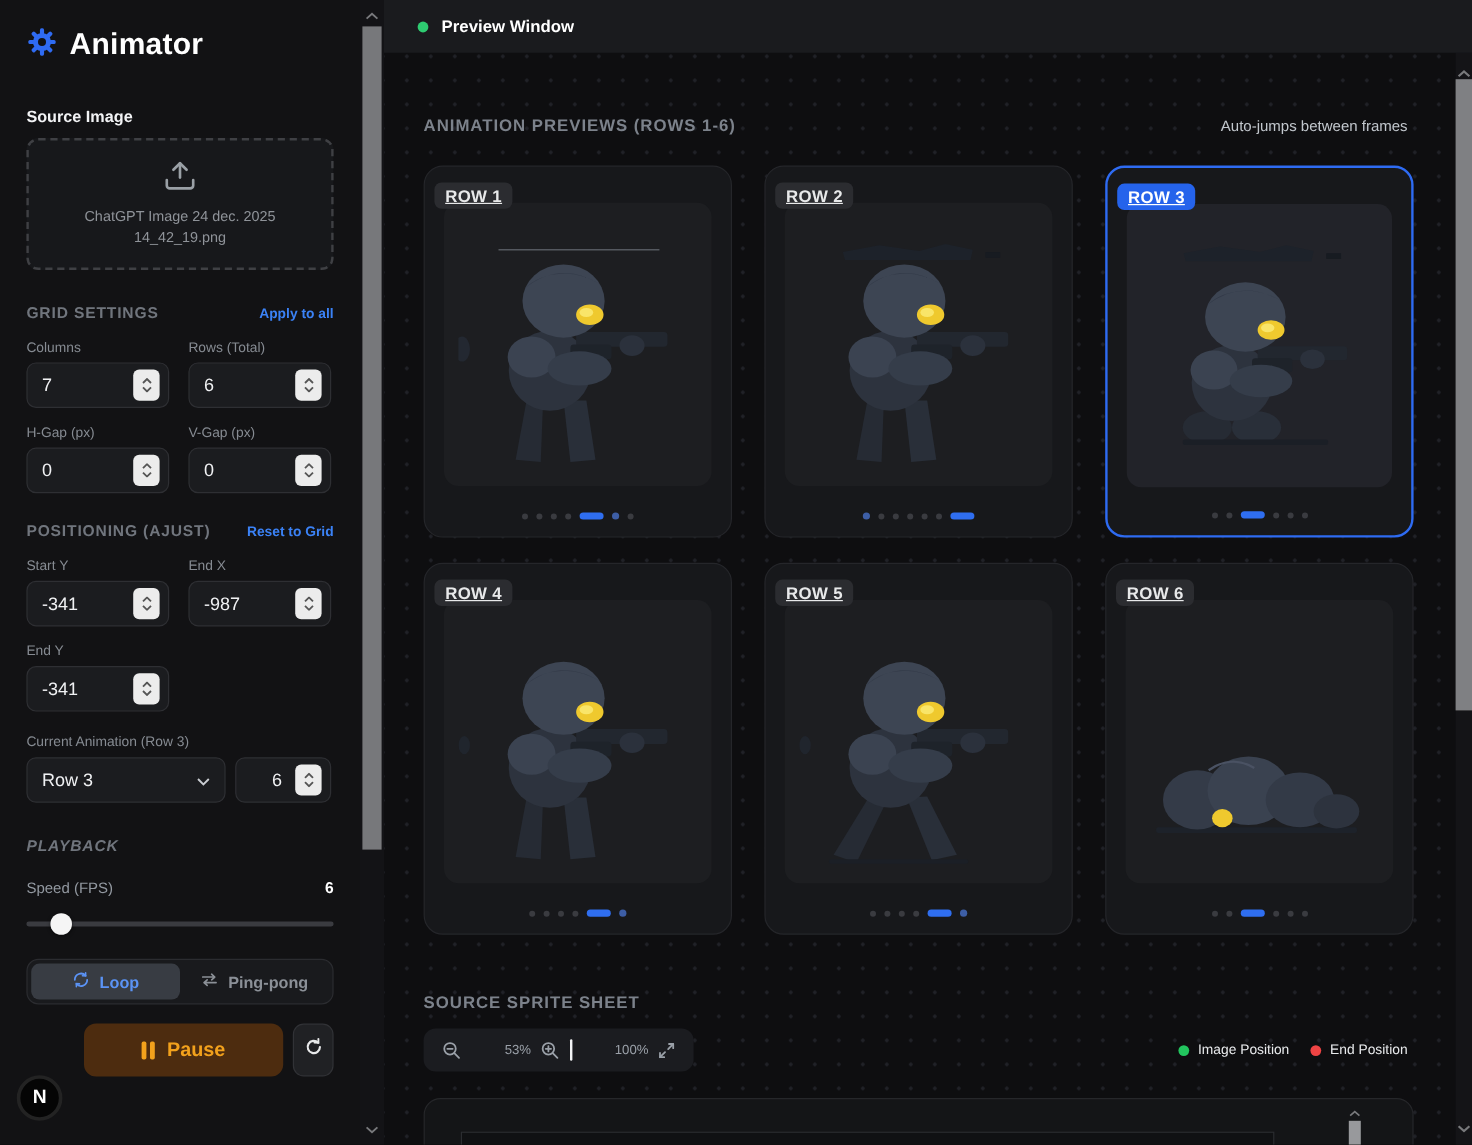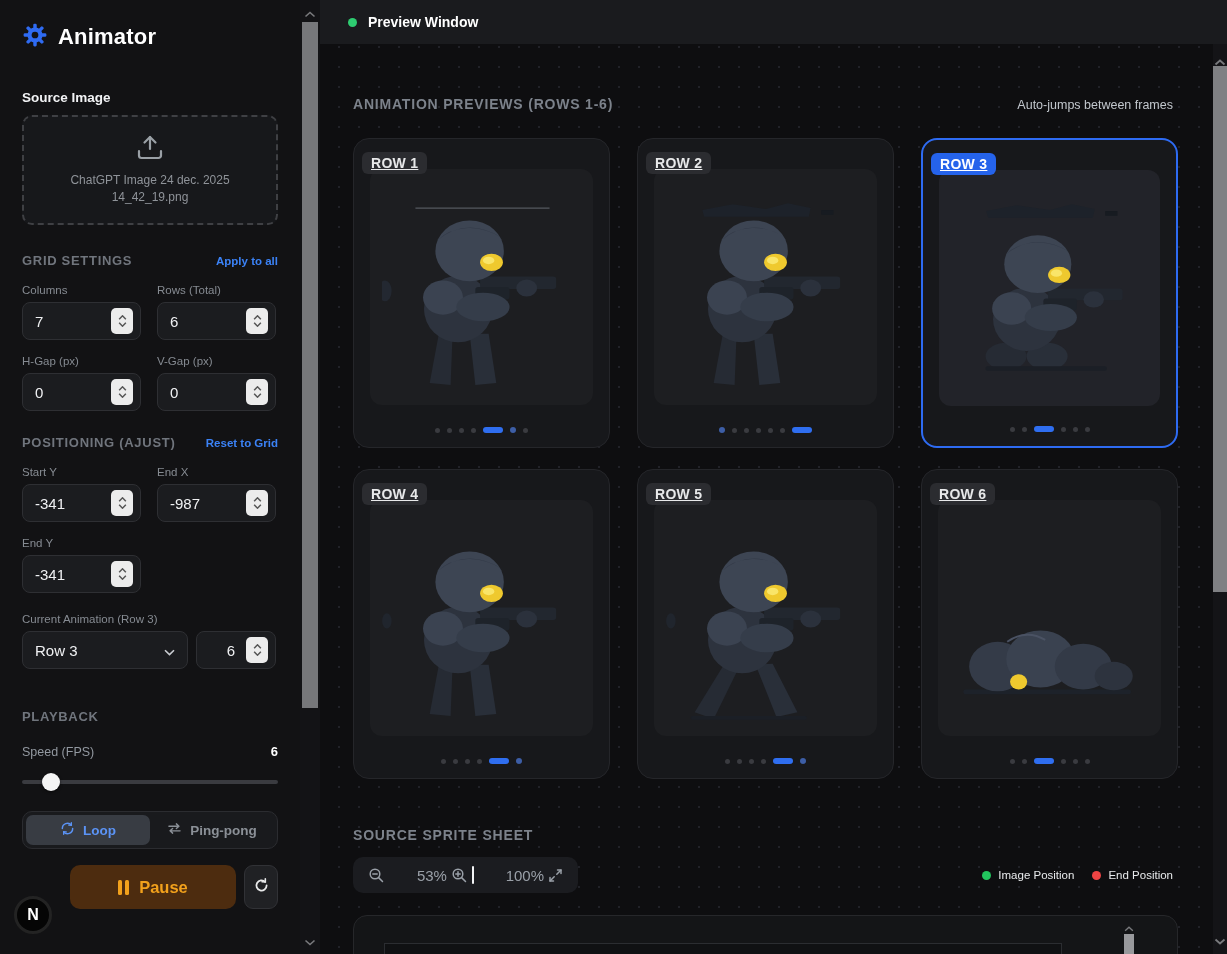--- a/index.html
+++ b/index.html
@@ -4,21 +4,21 @@
 <style>
   * { margin:0; padding:0; box-sizing:border-box; }
   html,body { width:1227px; height:954px; overflow:hidden; background:#0e0e10;
               font-family:"Liberation Sans", sans-serif; }
   body { display:flex; position:relative; color:#e8e9ea; }
 
   
   #sidebar { width:300px; height:954px; background:#121214; padding:22px 22px 0 22px;
              position:relative; flex:none; }
   .brand-row { display:flex; align-items:center; gap:10px; height:30px; }
-  .brand-title { font-size:22px; font-weight:700; color:#ffffff; letter-spacing:.2px; }
+  .brand-title { font-size:25px; font-weight:700; color:#ffffff; letter-spacing:.2px; }
   .src-label { margin-top:38px; font-size:13.5px; font-weight:700; color:#f2f3f5; }
   .upload-box { margin-top:10px; height:110px; border:2px dashed #3f4044; border-radius:10px;
                 background:#17181b; display:flex; flex-direction:column; align-items:center;
                 justify-content:center; gap:8px; cursor:pointer; }
   .upload-text { font-size:12px; color:#8f9399; text-align:center; line-height:1.45; padding:0 14px; }
   .sec-row { display:flex; align-items:baseline; justify-content:space-between; }
   .sec-title { font-size:13px; font-weight:700; color:#70757d; letter-spacing:.7px; }
   .blue-link { font-size:11.5px; font-weight:700; color:#3b82f6; cursor:pointer; text-decoration:none; }
   .fields-grid { display:grid; grid-template-columns:119px 119px; column-gap:16px; row-gap:15px; }
   .field-label { font-size:11.5px; color:#868b92; margin-bottom:6px; display:block; }
@@ -97,21 +97,21 @@
           justify-content:center; gap:7px; }
   .dot { width:5px; height:5px; border-radius:3px; background:#3a3b40; cursor:pointer; }
   .dot.near { background:#3d5ea6; width:6px; height:6px; }
   .dot.active { width:20px; height:6px; background:#2f6ef0; cursor:pointer; }
 
   .sheet-section-head { display:flex; justify-content:space-between; align-items:center;
                         padding:48px 40px 0 33px; }
   .toolbar-row { display:flex; justify-content:space-between; align-items:center; padding:14px 40px 0 33px; }
   .zoom-toolbar { width:225px; height:36px; background:#1b1c20; border-radius:10px; display:flex;
                   align-items:center; justify-content:space-between; padding:0 15px; }
-  .zoom-pct { font-size:15px; color:#9aa0a8;padding-left:28px; }
+  .zoom-pct { font-size:11px; color:#9aa0a8;padding-left:28px; }
   .tb-divider { width:2px; height:18px; background:#f2f3f5; border-radius:1px; }
   .tb-btn { display:flex; align-items:center; cursor:pointer; }
   .legend { display:flex; align-items:center; gap:18px; }
   .legend-item { display:flex; align-items:center; gap:7px; font-size:11.5px; color:#e8eaec; }
   .legend-dot { width:9px; height:9px; border-radius:50%; }
 
   #sheet-panel { position:relative; margin:22px 35px 0 33px; height:120px; background:#141517;
                  border:1px solid #26272a; border-radius:14px; }
   #sheet-inner { position:absolute; left:30px; top:27px; right:115px; bottom:-2px;
                  background:#101113; border:1px solid #2b2d31; }
@@ -287,21 +287,21 @@
               <path d="M1 5 L5 1 L9 5"></path>
             </svg>
           <svg width="9" height="5" viewBox="0 0 10 6" fill="none" stroke="#555" stroke-width="1.8">
               <path d="M1 1 L5 5 L9 1"></path>
             </svg>
         </span>
       </div>
     </div>
   </div>
 
-  <div class="sec-row" style="margin-top:40px;">
+  <div class="sec-row" style="margin-top:28px;font-style:italic;">
     <span class="sec-title">PLAYBACK</span>
   </div>
   <div class="speed-row" style="margin-top:20px;">
     <span class="speed-label">Speed (FPS)</span>
     <span class="speed-value">6</span>
   </div>
   <div class="slider">
     <div class="slider-track"></div>
     <div class="slider-thumb"></div>
   </div>

